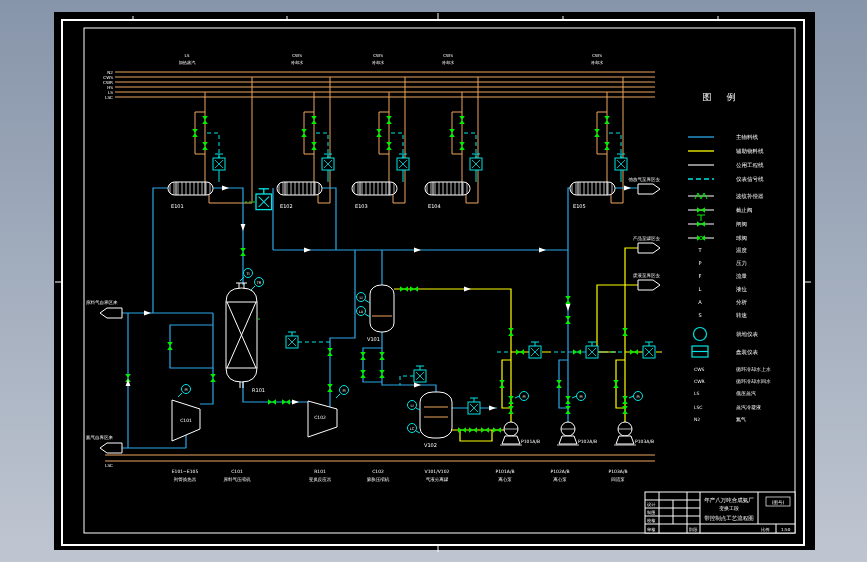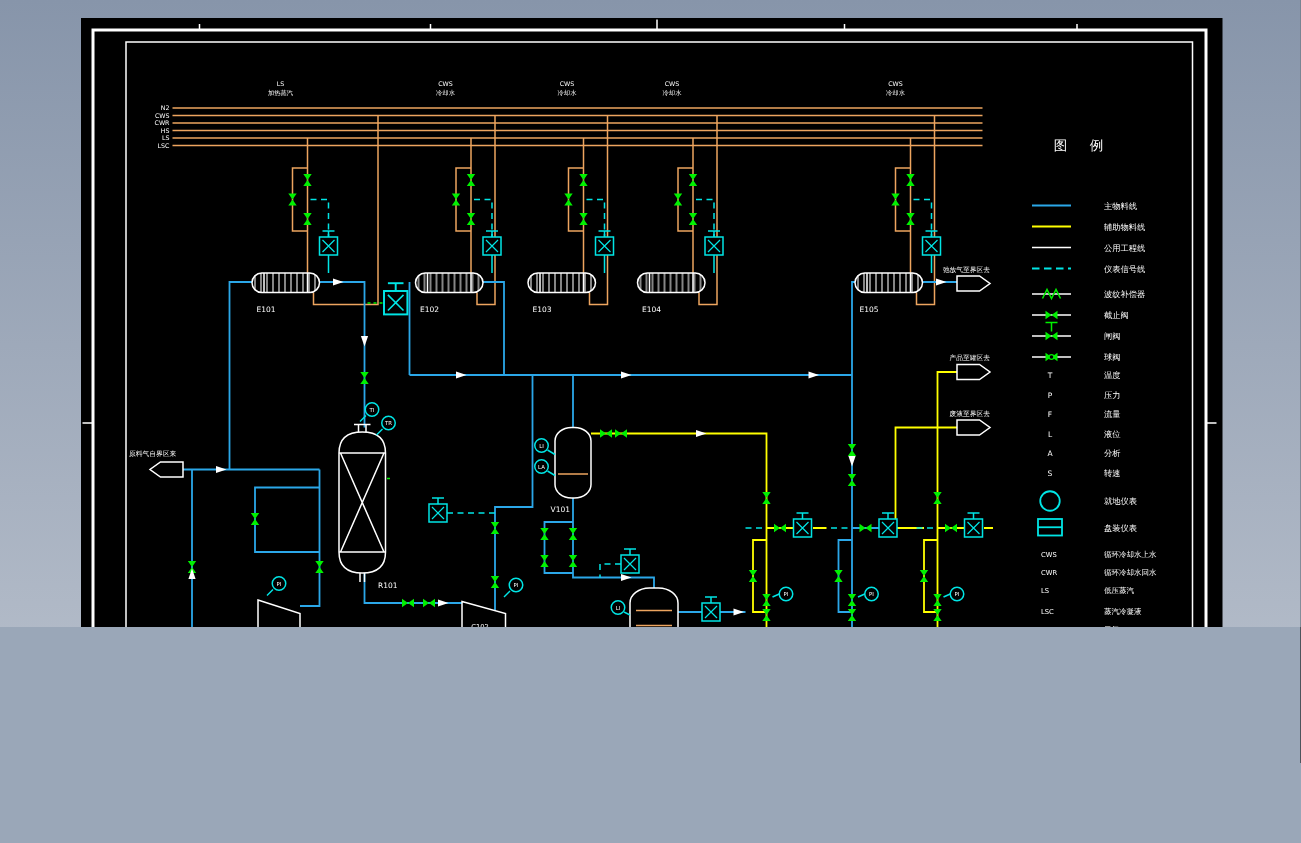--- a/index.html
+++ b/index.html
@@ -1,16 +1,16 @@
 <!DOCTYPE html>
 <html><head>
 <meta charset="utf-8">
 <style>
   html,body{margin:0;padding:0;background:#9aa7b8;}
-  #stage{width:867px;height:418px;position:relative;overflow:hidden;}
+  #stage{width:867px;height:562px;position:relative;overflow:hidden;}
   svg{display:block;}
   text{font-family:"DejaVu Sans","Liberation Sans",sans-serif;fill:#ffffff;}
   .t4{font-size:4.2px;}
   .t45{font-size:4.5px;}
   .t5{font-size:5px;}
   .t55{font-size:5.5px;}
   .t9{font-size:9px;letter-spacing:6px;}
   .mid{text-anchor:middle;}
   .end{text-anchor:end;}
   .wline{stroke:#ffffff;fill:none;stroke-width:1;}

